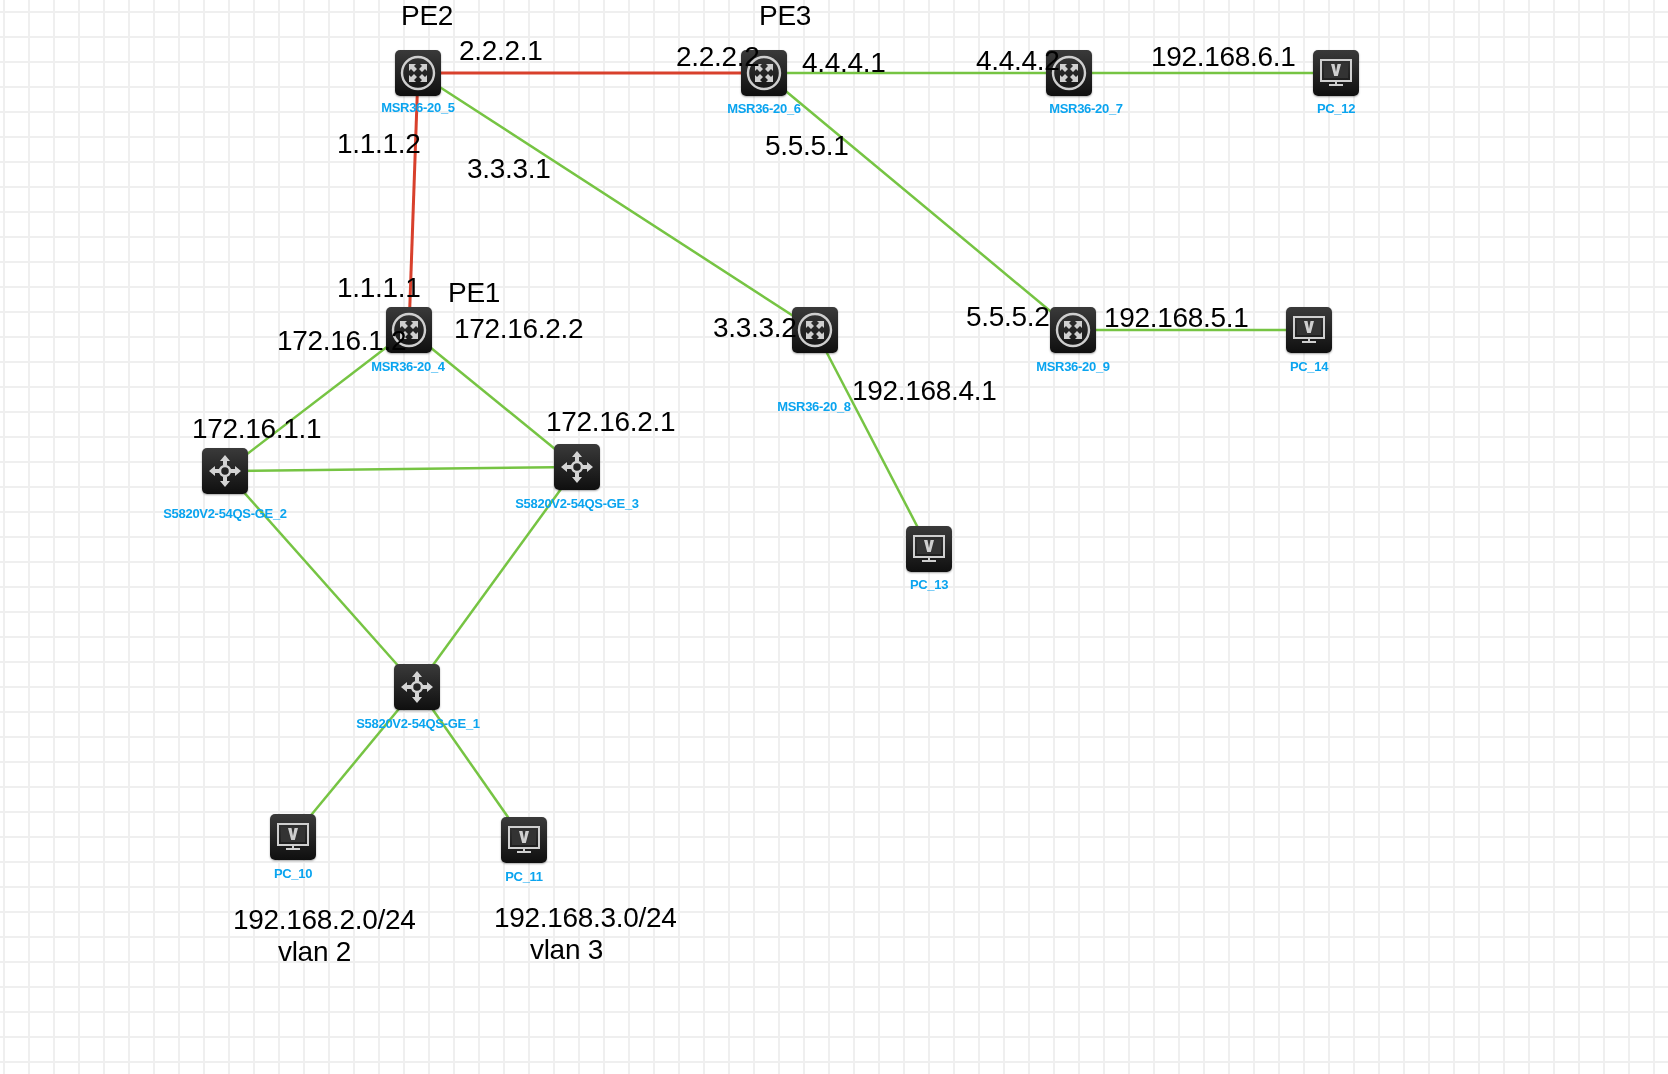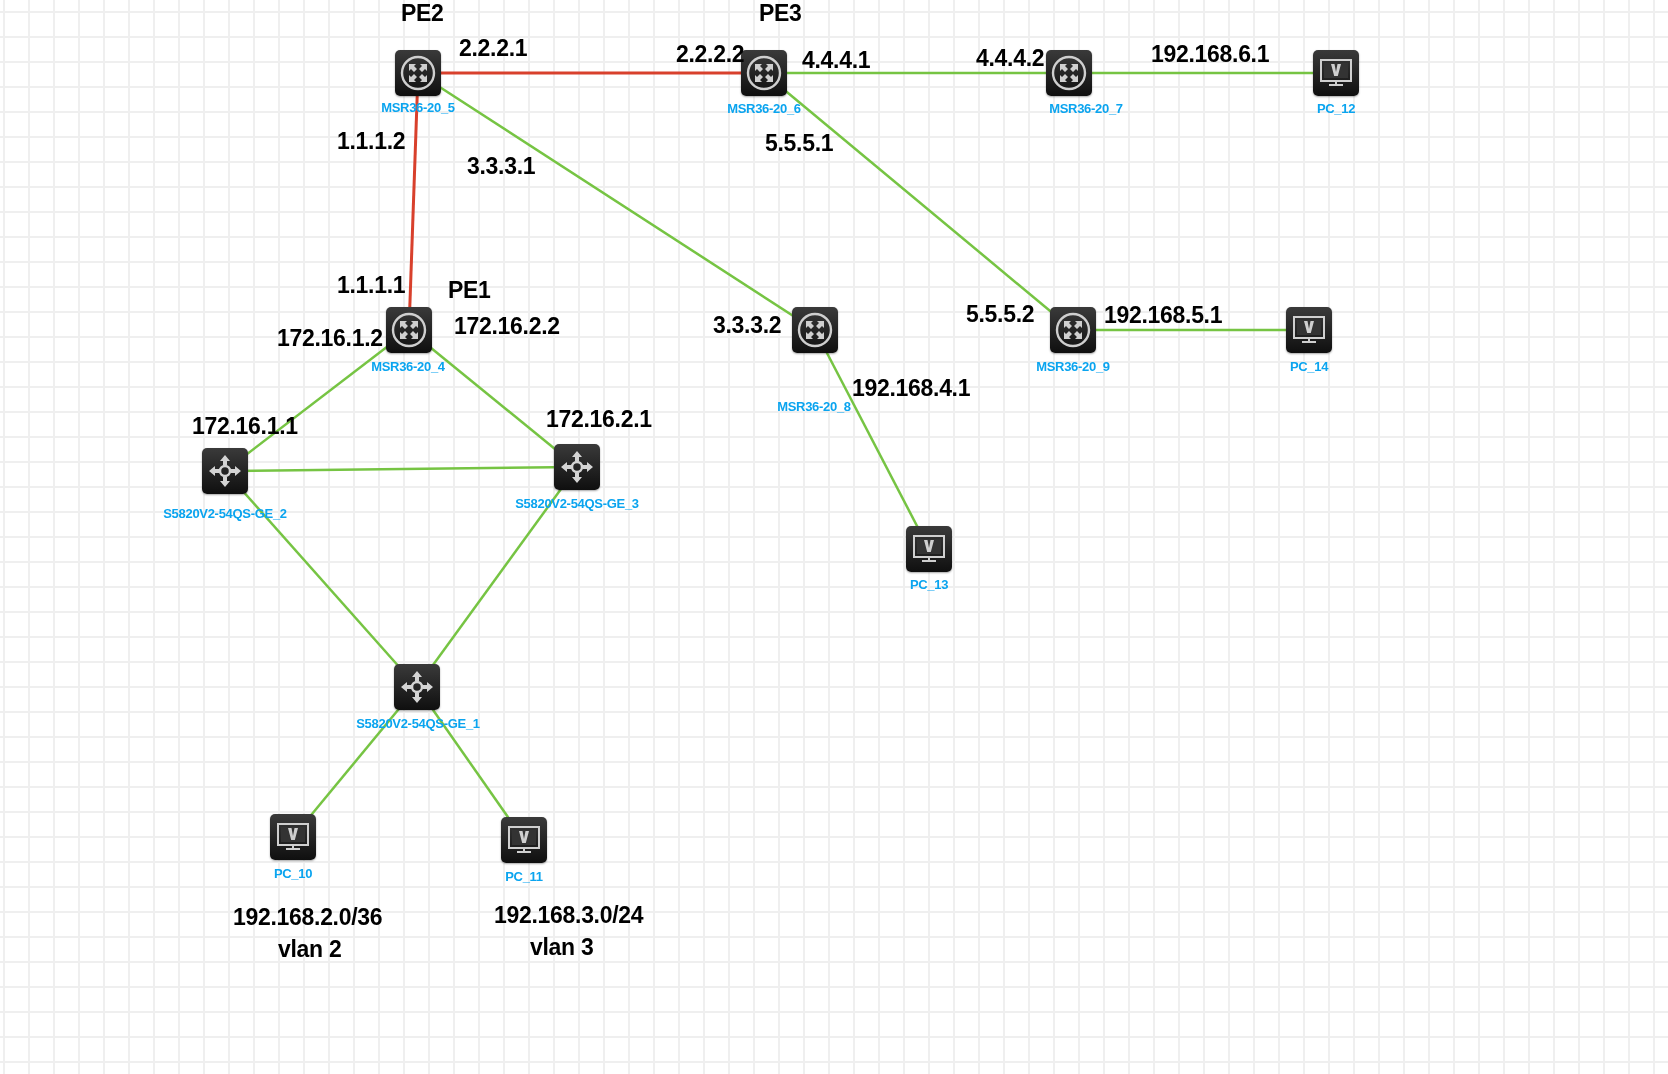--- a/index.html
+++ b/index.html
@@ -37,22 +37,22 @@
     color: #0aa4ef;
     font-weight: bold;
     font-size: 13px;
     white-space: nowrap;
     transform: translateX(-50%);
     letter-spacing: -0.3px;
   }
   .ann {
     position: absolute;
     color: #000;
-    font-weight: bold;
-    font-size: 23px;
+    font-weight: normal;
+    font-size: 28px;
     white-space: nowrap;
     letter-spacing: -0.3px;
   }
 </style>
 </head>
 <body>
 
 <div id="canvas">
   <svg id="links">
       <line x1="418" y1="73" x2="764" y2="73" stroke="#d8402c" stroke-width="3"></line>
@@ -286,17 +286,17 @@
   <div class="ann" style="left:765px;top:130px;">5.5.5.1</div>
   <div class="ann" style="left:337px;top:272px;">1.1.1.1</div>
   <div class="ann" style="left:277px;top:325px;">172.16.1.2</div>
   <div class="ann" style="left:454px;top:313px;">172.16.2.2</div>
   <div class="ann" style="left:713px;top:312px;">3.3.3.2</div>
   <div class="ann" style="left:966px;top:301px;">5.5.5.2</div>
   <div class="ann" style="left:1104px;top:302px;">192.168.5.1</div>
   <div class="ann" style="left:852px;top:375px;">192.168.4.1</div>
   <div class="ann" style="left:192px;top:413px;">172.16.1.1</div>
   <div class="ann" style="left:546px;top:406px;">172.16.2.1</div>
-  <div class="ann" style="left:233px;top:904px;">192.168.2.0/36</div>
+  <div class="ann" style="left:233px;top:904px;">192.168.2.0/24</div>
   <div class="ann" style="left:278px;top:936px;">vlan 2</div>
   <div class="ann" style="left:466px;top:902px;padding-left:28px;">192.168.3.0/24</div>
   <div class="ann" style="left:530px;top:934px;">vlan 3</div>
 </div>
 
 </body></html>

